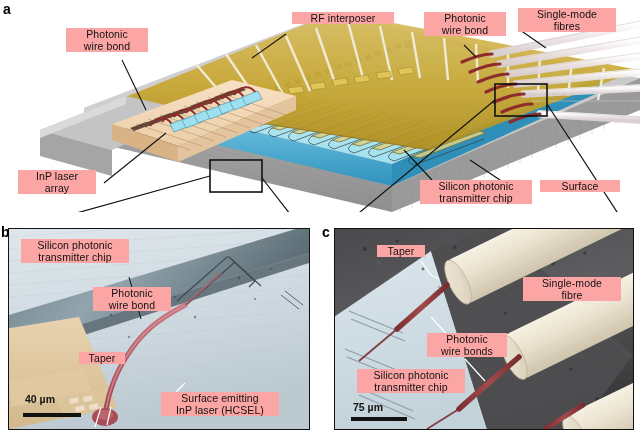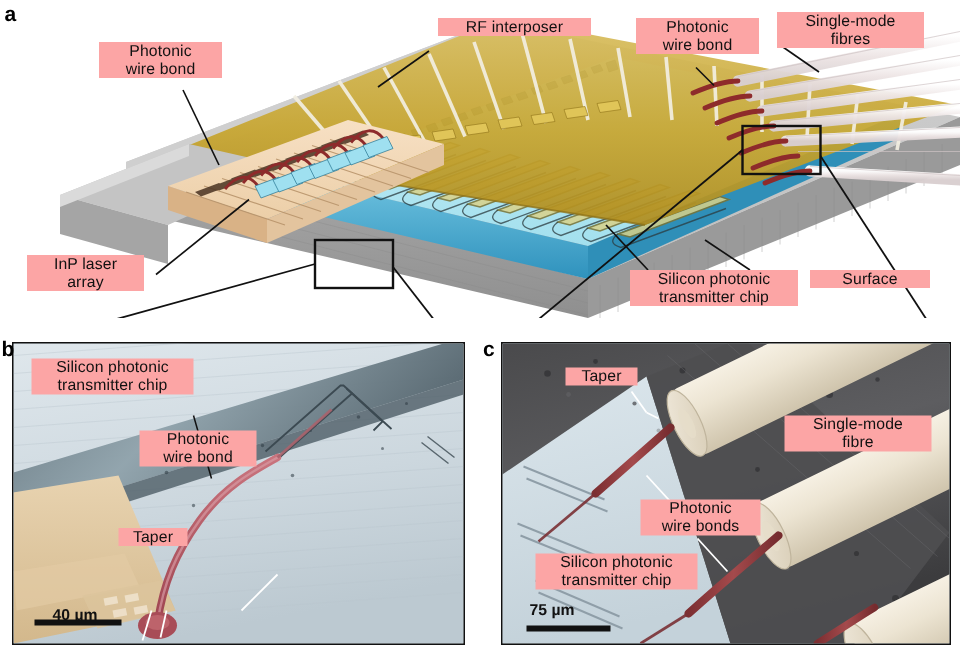--- a/index.html
+++ b/index.html
@@ -432,22 +432,24 @@
     </svg>
 
     <div class="lbl" style="left:12px;top:10px;width:106px;">Silicon photonic
 transmitter chip</div>
 
     <div class="lbl" style="left:84px;top:58px;width:76px;">Photonic
 wire bond</div>
 
     <div class="lbl" style="left:70px;top:123px;width:44px;">Taper</div>
 
-
-    <div class="scaletext" style="left:16px;top:175px;margin-left:10px;">40 µm</div>
+    <div class="lbl" style="left:152px;top:163px;width:116px;">Surface emitting
+InP laser (HCSEL)</div>
+
+    <div class="scaletext" style="left:16px;top:164px;">40 µm</div>
     <div class="scalebar" style="left:14px;top:184px;width:58px;"></div>
   </div>
 
   <div class="sem" id="panelC">
     <svg width="298" height="200" viewBox="0 0 298 200" style="position:absolute;left:0;top:0;">
       <defs>
         <linearGradient id="cChip" x1="0" y1="0" x2="0.2" y2="1">
           <stop offset="0%" stop-color="#dbe6ec"></stop>
             <stop offset="100%" stop-color="#c4d2da"></stop>
         </linearGradient>

